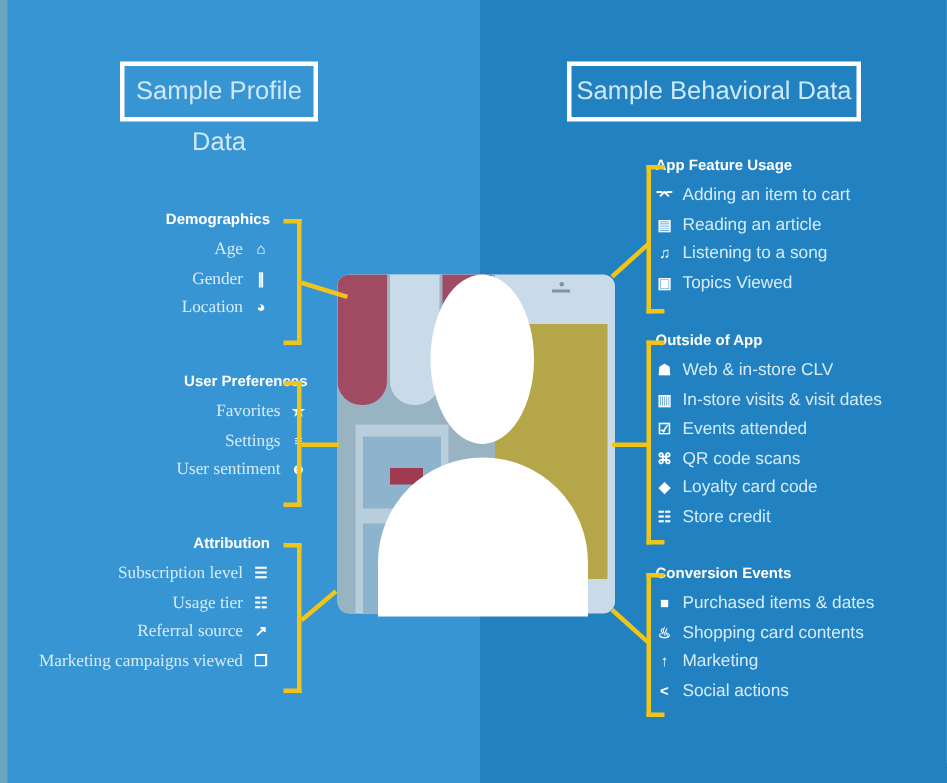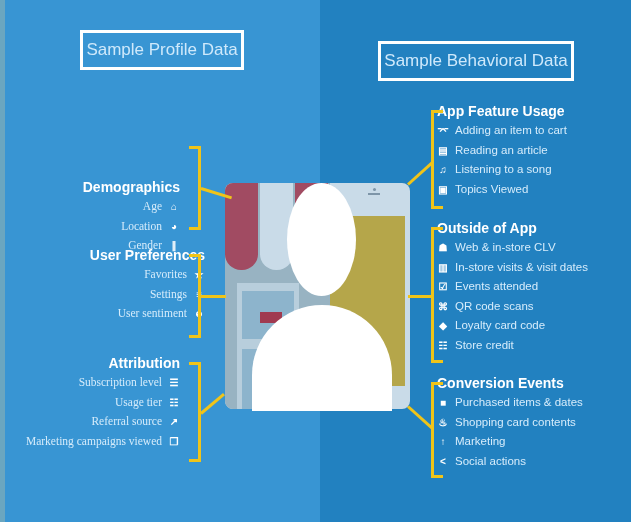--- a/index.html
+++ b/index.html
@@ -3,25 +3,25 @@
 <meta charset="utf-8">
 <style>
   * { box-sizing: border-box; margin: 0; padding: 0; }
   html, body { width: 631px; height: 522px; overflow: hidden; }
   body { font-family: "Liberation Sans", sans-serif; position: relative; background: #3a95d2; }
   .left-bg { position: absolute; left: 0; top: 0; width: 320px; height: 522px; background: #3895d3; }
   .left-edge { position: absolute; left: 0; top: 0; width: 5px; height: 522px; background: #6aa6c0; }
   .right-bg { position: absolute; left: 320px; top: 0; width: 311px; height: 522px; background: #2281c0; }
 
   .title-box { position: absolute; border: 3px solid #ffffff; color: #cfe9fb; font-size: 17px; text-align: center; line-height: 34px; height: 40px; }
-  .title-box.left { left: 80px; top: 30px; width: 164px; }
+  .title-box.left { left: 80px; top: 41px; width: 132px; }
   .title-box.right { left: 378px; top: 41px; width: 196px; }
 
   .group { position: absolute; }
-  .group-title { color: #ffffff; font-weight: bold; font-size: 14px; height: 20px; line-height: 20px; }
+  .group-title { color: #ffffff; font-weight: bold; font-size: 10px; height: 20px; line-height: 20px; }
   .item { color: #d6ecfb; font-size: 11.5px; height: 19.5px; line-height: 19.5px; display: flex; align-items: center; white-space: nowrap; }
   .left-group .group-title { text-align: right; }
   .left-group .item { justify-content: flex-end; font-family: Liberation Serif, serif; }
   .icon { display: inline-flex; width: 12px; height: 12px; align-items: center; justify-content: center; color: #ffffff; font-size: 10px; font-weight: bold; }
   .left-group .icon { margin-left: 6px; }
   .right-group .icon { margin-right: 6px; }
 
   .bracket { position: absolute; border: 3px solid #f0c419; }
   .bracket.l { border-left: none; width: 12px; }
   .bracket.r { border-right: none; width: 12px; }
@@ -62,34 +62,34 @@
       <div class="pane2"></div>
     </div>
   </div>
   <div class="screen"></div>
   <div class="cam"></div>
   <div class="speaker"></div>
 </div>
 <div class="head"></div>
 <div class="shoulders"></div>
 
-<div class="group left-group" style="right:451px;top:137px;width:180px;margin-top:40px;">
+<div class="group left-group" style="right:451px;top:137px;width:180px;">
   <div class="group-title">Demographics</div>
   <div class="item">
       <span>Age</span>
       <span class="icon">⌂</span>
     </div>
   <div class="item">
+      <span>Gender</span>
+      <span class="icon">∥</span>
+    </div>
+  <div class="item">
       <span>Location</span>
       <span class="icon">◕</span>
     </div>
-  <div class="item">
-      <span>Gender</span>
-      <span class="icon">∥</span>
-    </div>
 </div>
 <div class="bracket l" style="left:189px;top:146px;height:84px;"></div>
 <div class="connector" style="left:201px;top:187px;width:32px;transform:rotate(17deg);"></div>
 
 <div class="group left-group" style="right:426px;top:245px;width:180px;">
   <div class="group-title">User Preferences</div>
   <div class="item">
       <span>Favorites</span>
       <span class="icon">★</span>
     </div>

